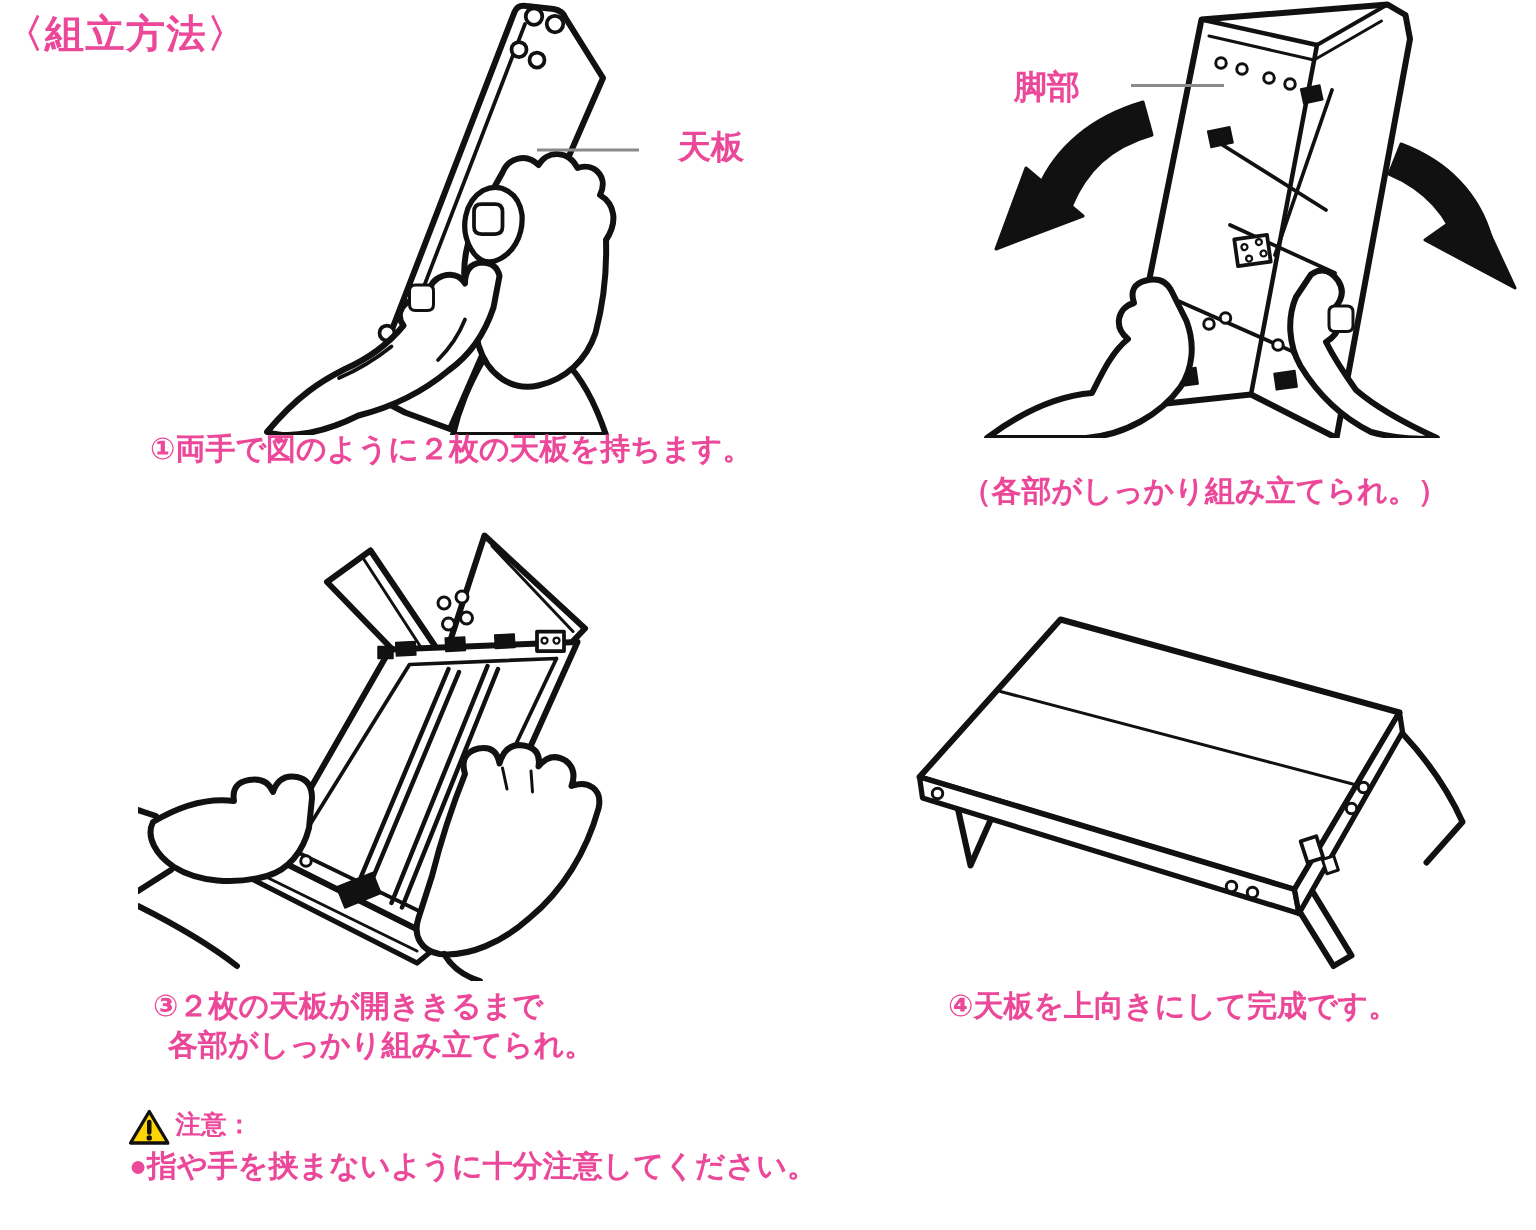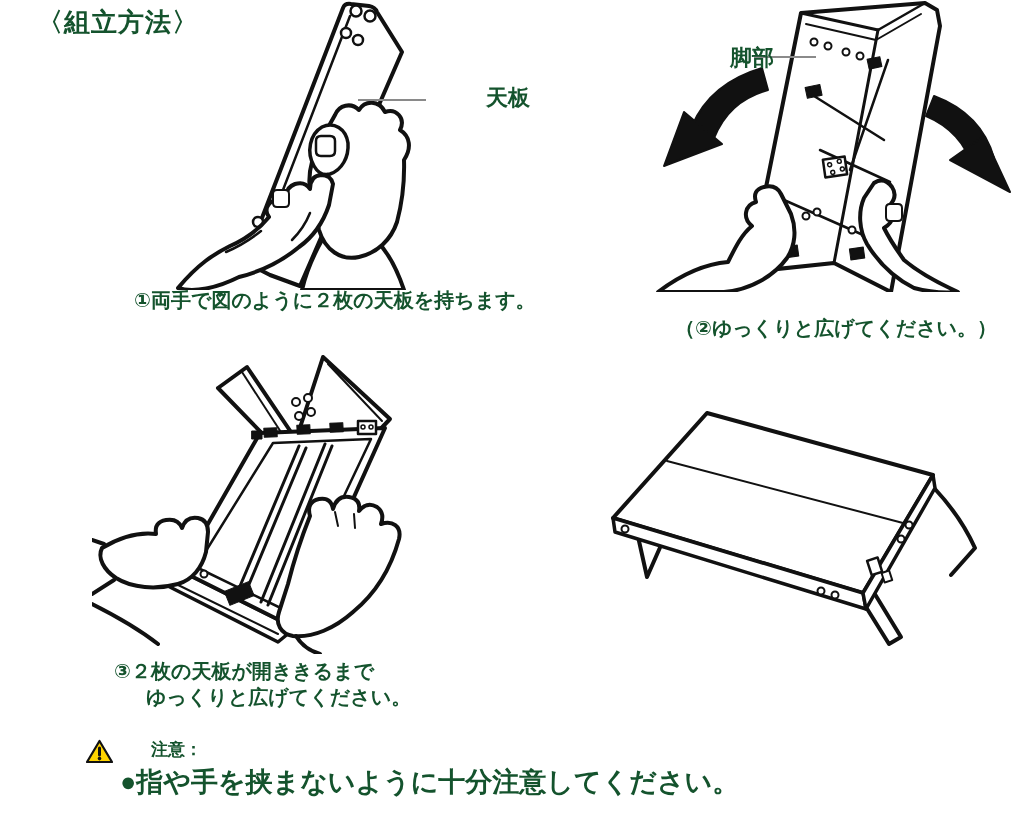--- a/index.html
+++ b/index.html
@@ -1,24 +1,24 @@
 <!DOCTYPE html>
 <html><head>
 <meta charset="utf-8">
 <style>
   html,body{margin:0;padding:0;background:#fff;}
   .page{position:relative;width:1024px;height:820px;background:#ffffff;overflow:hidden;
         font-family:"Liberation Sans","DejaVu Sans",sans-serif;}
-  .t{position:absolute;color:#14532d;white-space:nowrap;font-weight:700;line-height:1.2;
-     font-family:"Liberation Sans","DejaVu Sans",sans-serif;margin-left:34px;}
+  .t{position:absolute;color:#ec4899;white-space:nowrap;font-weight:700;line-height:1.2;
+     font-family:"Liberation Sans","DejaVu Sans",sans-serif;}
   .title{font-size:26px;font-weight:800;letter-spacing:1px;}
   .cap{font-size:20px;}
   .part{font-size:22px;}
   .warn-head{font-size:17px;}
-  .warn-item{font-size:27px;}
+  .warn-item{font-size:20px;}
   .leader{position:absolute;height:0;border-top:2px solid #8a8a8a;}
   svg.illo{position:absolute;}
 </style>
 </head>
 <body>
 
 <div class="page">
 
   <div class="t title" style="left:3px;top:7px;">〈組立方法〉</div>
 
@@ -107,22 +107,22 @@
       <g>
         <path d="M20,292 C44,274 66,264 90,262 C98,246 104,234 114,226 C104,218 107,205 118,202 Q114,190 126,187 Q138,184 143,194 L153,214 C159,230 157,246 149,258 C136,276 112,290 86,292 Z" fill="#fff" stroke-width="4"></path>
       </g>
       <g>
         <path d="M320,292 C298,282 280,272 266,260 C256,246 250,236 246,228 C256,222 258,212 252,205 Q260,196 254,187 Q246,176 236,183 L226,198 C220,212 221,230 229,244 C240,262 256,278 276,288 Q298,294 320,292 Z" fill="#fff" stroke-width="4"></path>
         <path d="M252,204 h8 q4,0 4,4 v9 q0,4 -4,4 h-8 q-4,0 -4,-4 v-9 q0,-4 4,-4 Z" fill="#fff" stroke-width="2"></path>
       </g>
     </g>
   </svg>
   <div class="leader" style="left:754px;top:56px;width:62px;"></div>
-  <div class="t part" style="left:696px;top:45px;">脚部</div>
-  <div class="t cap" style="left:641px;top:316px;">（②ゆっくりと広げてください。）</div>
+  <div class="t part" style="left:676px;top:45px;">脚部</div>
+  <div class="t cap" style="left:641px;top:316px;">（各部がしっかり組み立てられ。）</div>
 
   <svg class="illo" style="left:92px;top:336px;width:346px;height:318px" viewBox="0 0 346 318">
     <g stroke="#111" fill="none" stroke-linejoin="round" stroke-linecap="round">
       <g>
 
         <path d="M155,31 L205,105 L190,118 L126,52 Z" fill="#fff" stroke-width="4"></path>
         <path d="M150,36 L198,110" stroke-width="2"></path>
         <path d="M231,21 L298,83 L278,104 L203,107 Z" fill="#fff" stroke-width="4"></path>
         <path d="M236,28 L290,85" stroke-width="2"></path>
         <path d="M190,118 L203,107" stroke-width="3"></path>
@@ -158,22 +158,22 @@
         <path d="M22,244 L0,258" stroke-width="4"></path>
         <path d="M0,268 C24,280 48,294 66,308" stroke-width="4"></path>
       </g>
       <g>
         <path d="M218,180 Q214,166 227,163 Q239,161 241,173 Q245,159 257,161 Q269,163 267,175 Q275,165 285,171 Q293,177 289,188 C300,184 310,190 307,203 C299,232 283,258 261,276 C243,292 221,302 201,300 C189,298 183,288 187,276 L196,248 C202,224 210,200 218,180 Z" fill="#fff" stroke-width="4"></path>
         <path d="M204,300 C210,310 218,315 228,318" stroke-width="4"></path>
         <path d="M243,176 L246,190 M262,178 L263,192" stroke-width="2"></path>
       </g>
     </g>
   </svg>
-  <div class="t cap" style="left:80px;top:659px;">③２枚の天板が開ききるまで</div>
-  <div class="t cap" style="left:112px;top:685px;">ゆっくりと広げてください。</div>
+  <div class="t cap" style="left:102px;top:659px;">③２枚の天板が開ききるまで</div>
+  <div class="t cap" style="left:112px;top:685px;">各部がしっかり組み立てられ。</div>
 
   <svg class="illo" style="left:583px;top:385px;width:440px;height:262px" viewBox="0 0 440 262">
     <g stroke="#111" fill="none" stroke-linejoin="round" stroke-linecap="round">
       <g>
         <path d="M352,104 Q378,132 392,163 L368,190" stroke-width="4"></path>
         <path d="M278,214 L306,259 M290,206 L318,252 M306,259 L318,252" stroke-width="4"></path>
         <path d="M54,147 L64,192 L79,158" stroke-width="4"></path>
         <path d="M30,133 L124,28 L350,90 L280,208 Z" fill="#fff" stroke-width="4"></path>
         <path d="M84,76 L320,138" stroke-width="2"></path>
         <path d="M30,133 L32,147 L283,224 L280,208 Z" fill="#fff" stroke-width="3.5"></path>
@@ -183,20 +183,21 @@
         <circle cx="252" cy="210" r="3.5" stroke-width="2" fill="#fff"></circle>
         <circle cx="318" cy="154" r="3.5" stroke-width="2" fill="#fff"></circle>
         <circle cx="326" cy="140" r="3.5" stroke-width="2" fill="#fff"></circle>
         <g transform="rotate(-18 291 181)">
           <rect x="286" y="174" width="11" height="15" fill="#fff" stroke-width="2.5"></rect>
           <rect x="296" y="190" width="8" height="10" fill="#fff" stroke-width="2"></rect>
         </g>
       </g>
     </g>
   </svg>
+  <div class="t cap" style="left:632px;top:659px;">④天板を上向きにして完成です。</div>
 
   <svg class="illo" style="left:86px;top:739px;width:27px;height:25px" viewBox="0 0 27 25">
     <path d="M13.5,2 L26,23 L1,23 Z" fill="#FFD400" stroke="#111" stroke-width="2.2" stroke-linejoin="round"></path>
     <line x1="13.5" y1="9" x2="13.5" y2="16" stroke="#111" stroke-width="3" stroke-linecap="round"></line>
     <circle cx="13.5" cy="19.6" r="1.8" fill="#111"></circle>
   </svg>
   <div class="t warn-head" style="left:117px;top:740px;">注意：</div>
   <div class="t warn-item" style="left:86px;top:766px;">●指や手を挟まないように十分注意してください。</div>
 
 </div>

